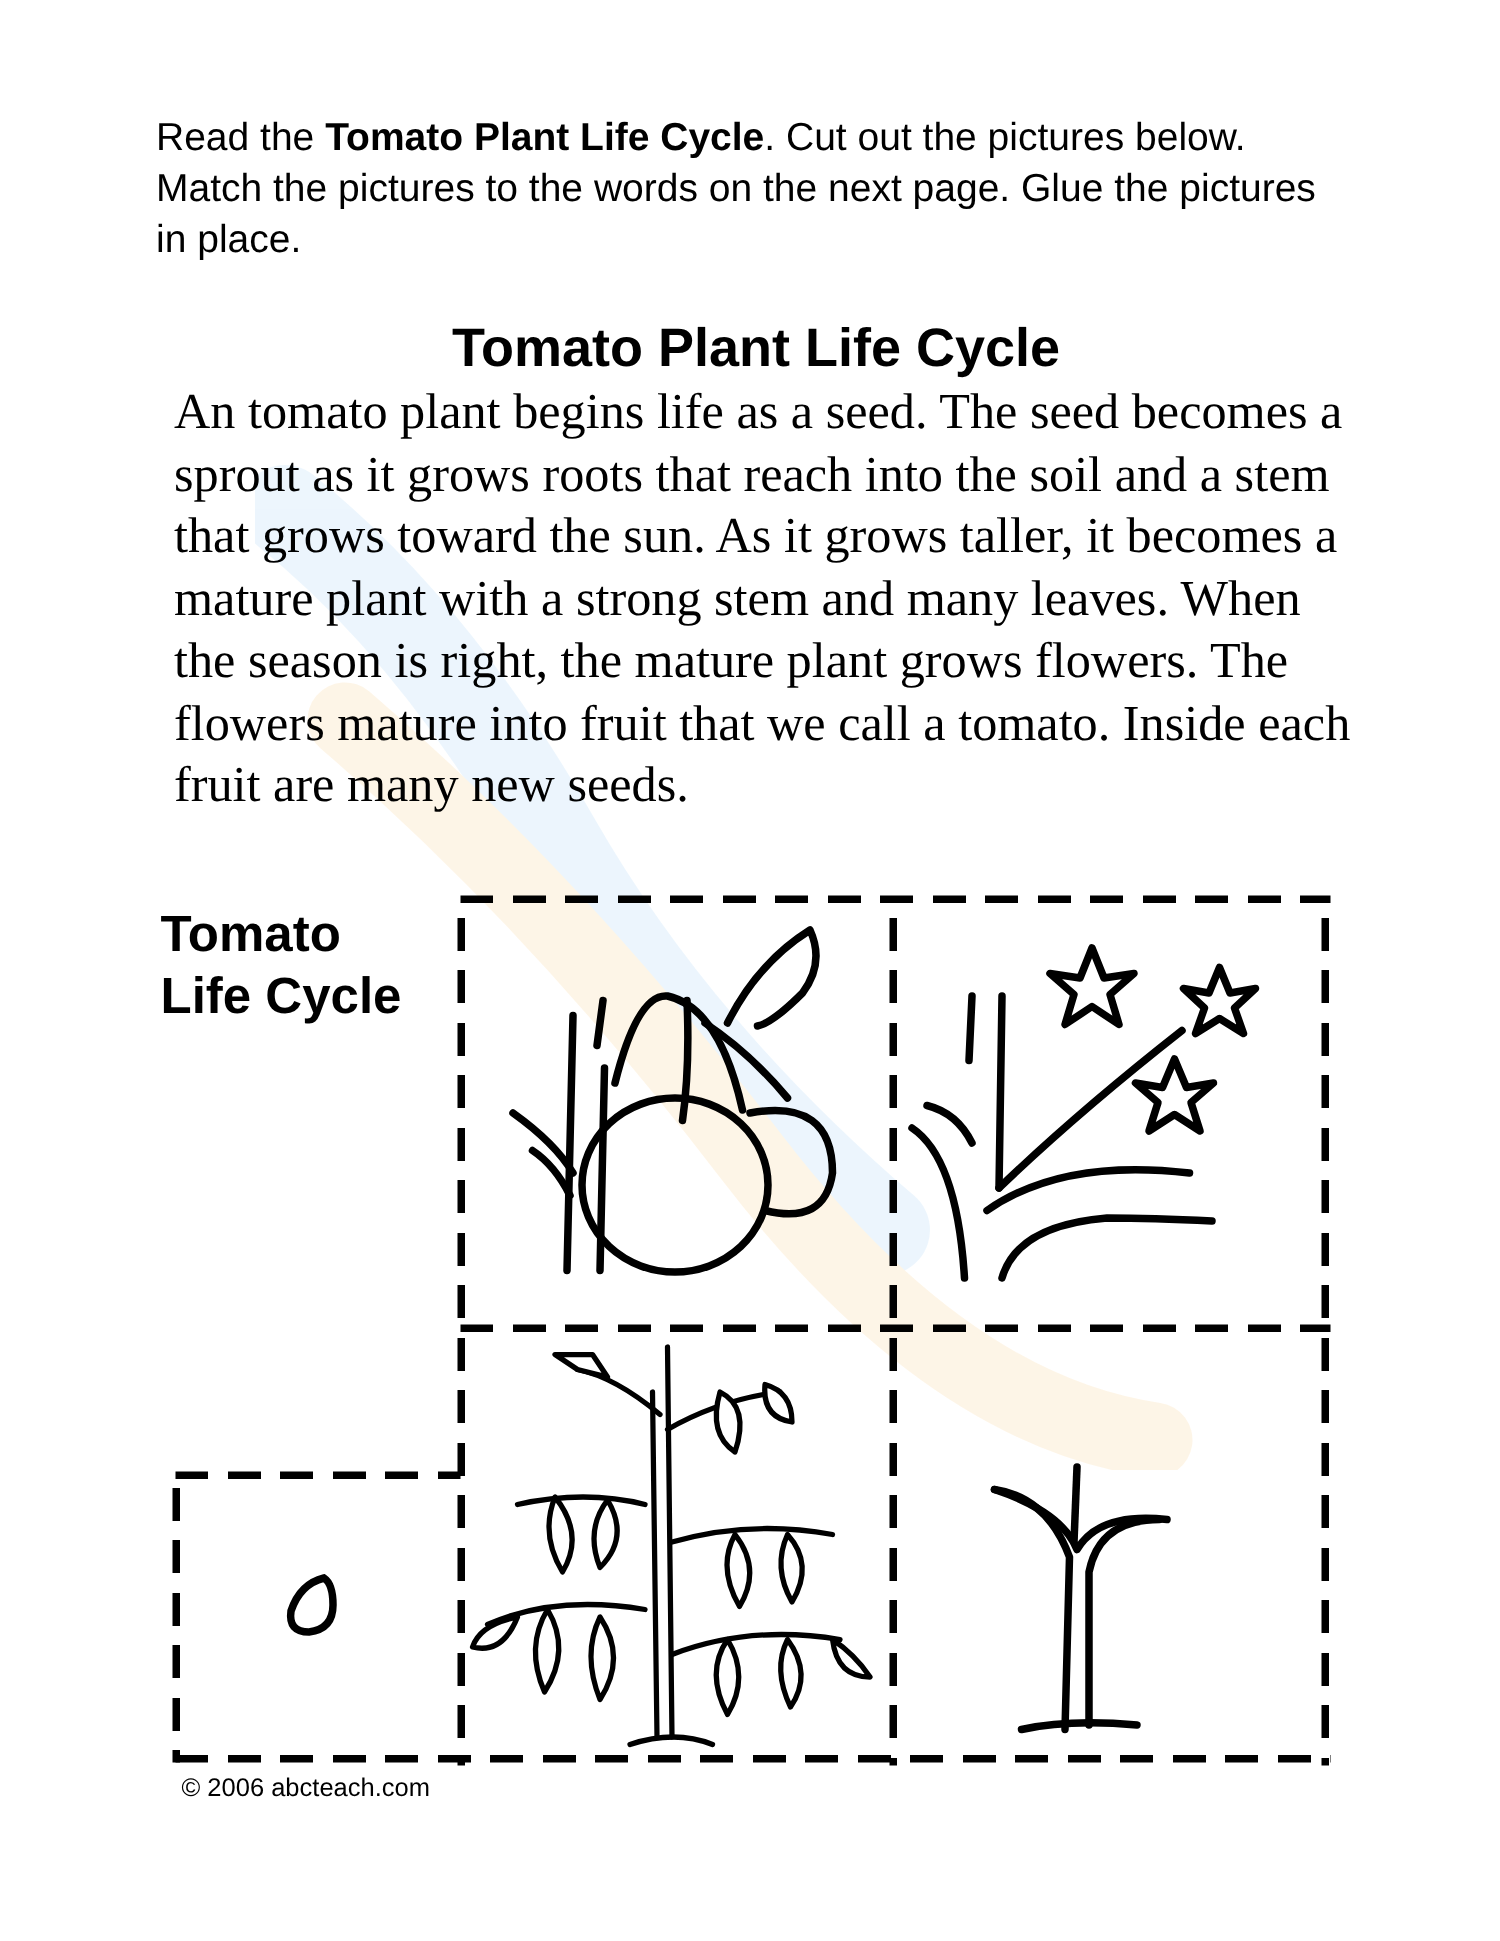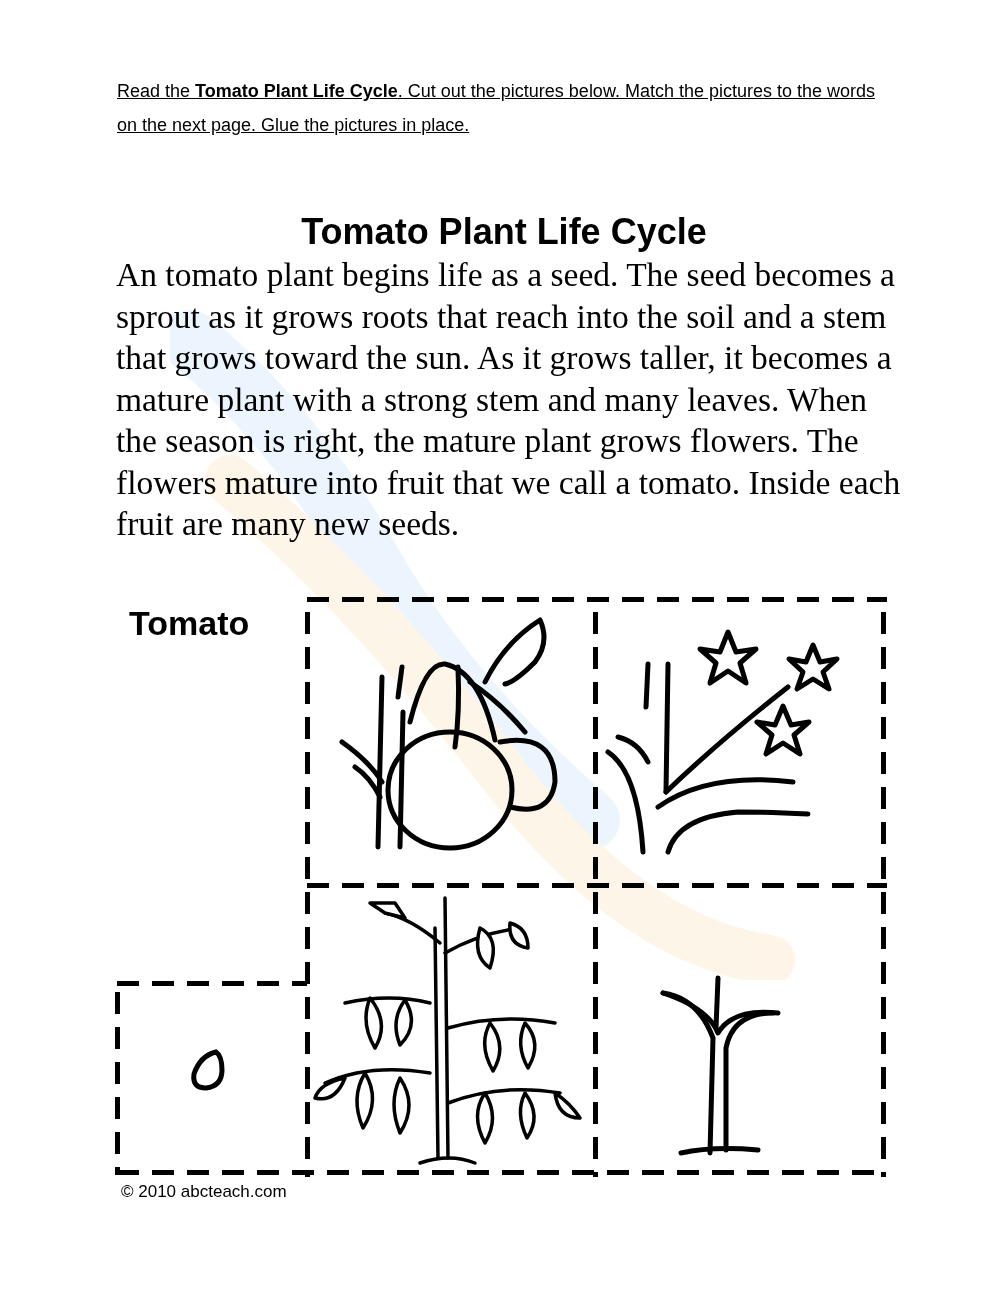--- a/index.html
+++ b/index.html
@@ -1,22 +1,22 @@
 <!DOCTYPE html>
 <html><head>
 <meta charset="utf-8">
 <style>
   html,body{margin:0;padding:0;background:#fff;}
   body{width:1000px;height:1294px;position:relative;overflow:hidden;font-family:"Liberation Sans",sans-serif;color:#000;}
   .watermark{position:absolute;left:170px;top:300px;width:720px;height:680px;pointer-events:none;}
-  .instr{position:absolute;left:117px;top:74px;width:780px;font-size:18px;line-height:34px;text-decoration:underline;}
+  .instr{position:absolute;left:104px;top:74px;width:780px;font-size:26px;line-height:34px;}
   .instr b{font-weight:bold;}
   .title{position:absolute;left:0;width:1008px;top:210px;text-align:center;font-size:36px;font-weight:bold;line-height:44px;}
   .passage{position:absolute;left:116px;top:254px;width:800px;font-size:33.5px;line-height:41.5px;font-family:Liberation Serif, serif;}
-  .side{position:absolute;left:107px;top:603px;font-size:34px;font-weight:bold;line-height:41px;margin-left:22px;}
+  .side{position:absolute;left:107px;top:603px;font-size:34px;font-weight:bold;line-height:41px;}
   .dash-h{position:absolute;height:5px;background:repeating-linear-gradient(90deg,#000 0 22px,transparent 22px 35px);}
   .dash-v{position:absolute;width:5px;background:repeating-linear-gradient(180deg,#000 0 22px,transparent 22px 35px);}
   .pic{position:absolute;}
   .copy{position:absolute;left:121px;top:1182px;font-size:17px;}
 </style>
 </head>
 <body>
 
 <svg class="watermark" viewBox="0 0 720 680">
   <g opacity="0.12">
@@ -26,20 +26,21 @@
 </svg>
 
 <div class="instr"><span>Read the </span><b>Tomato Plant Life Cycle</b><span>. Cut out the pictures below. Match the pictures to the words on the next page. Glue the pictures in place.</span></div>
 
 <div class="title">Tomato Plant Life Cycle</div>
 
 <div class="passage">An tomato plant begins life as a seed. The seed becomes a sprout as it grows roots that reach into the soil and a stem that grows toward the sun. As it grows taller, it becomes a mature plant with a strong stem and many leaves. When the season is right, the mature plant grows flowers. The flowers mature into fruit that we call a tomato. Inside each fruit are many new seeds.</div>
 
 <div class="side">
   <div>Tomato</div>
+  <div>Life Cycle</div>
 </div>
 
 <div>
   <div class="dash-h" style="left:307px;top:597px;width:580px;"></div>
   <div class="dash-h" style="left:307px;top:883px;width:580px;"></div>
   <div class="dash-h" style="left:117px;top:981px;width:190px;"></div>
   <div class="dash-h" style="left:117px;top:1170px;width:770px;"></div>
   <div class="dash-v" style="left:305px;top:612px;height:565px;"></div>
   <div class="dash-v" style="left:593px;top:612px;height:565px;"></div>
   <div class="dash-v" style="left:881px;top:612px;height:565px;"></div>
@@ -111,13 +112,13 @@
   <path d="M175 125 Q135 125 128 160 L128 262"></path>
   <path d="M65 105 Q110 120 120 145 Q135 120 180 125"></path>
   <path d="M120 90 L118 140"></path>
   <path d="M83 265 Q115 258 160 262"></path>
 </svg>
 
 <svg class="pic" style="left:120px;top:988px;width:185px;height:180px;" viewBox="0 0 185 180" fill="none" stroke="#000" stroke-width="5" stroke-linecap="round">
   <path d="M96 64 Q80 68 74 86 Q72 100 86 100 Q102 98 102 82 Q102 68 96 64 Z"></path>
 </svg>
 
-<div class="copy">© 2010 abcteach.com</div>
+<div class="copy">© 2006 abcteach.com</div>
 
 </body></html>

